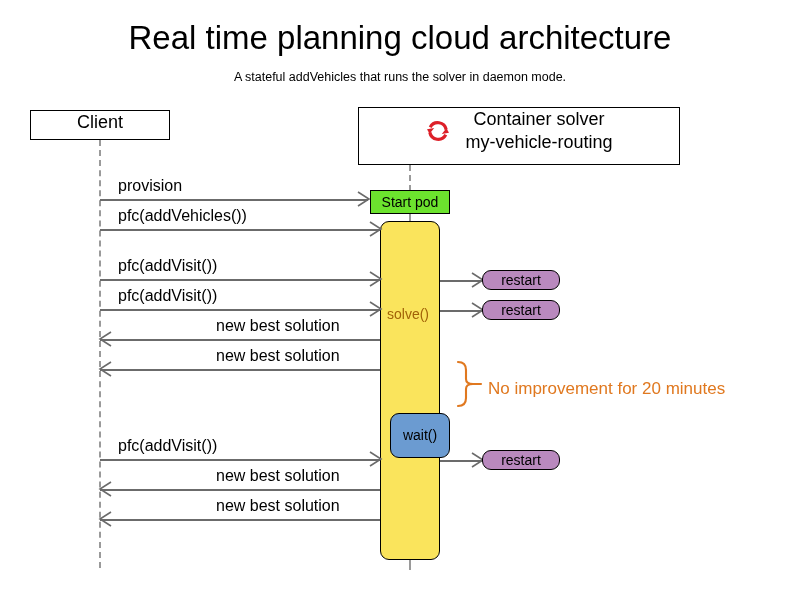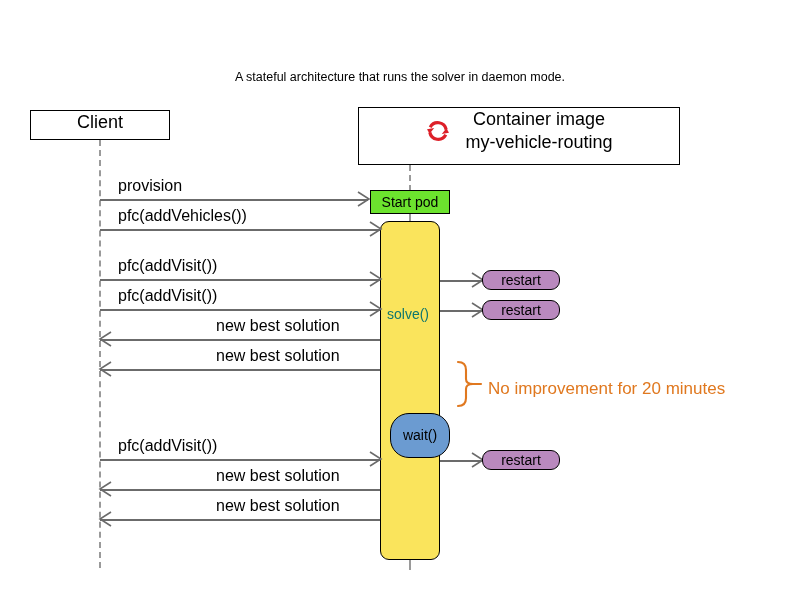--- a/index.html
+++ b/index.html
@@ -123,21 +123,21 @@
     background: #FAE45C;
     border: 1.4px solid #000;
     border-radius: 9px;
   }
   #solve-label {
     position: absolute;
     left: 387px;
     top: 305px;
     font-size: 14px;
     line-height: 18px;
-    color: #0f766e;
+    color: #a16207;
     white-space: nowrap;
   }
 
   
   .node-box {
     position: absolute;
     box-sizing: border-box;
     border: 1.4px solid #000;
     display: flex;
     align-items: center;
@@ -150,21 +150,21 @@
   .green-box {
     background: #6CE32E;
     border-radius: 0;
   }
   .purple-box {
     background: #B989BE;
     border-radius: 9px;
   }
   .blue-box {
     background: #6B9BD1;
-    border-radius: 19px;
+    border-radius: 9px;
   }
 
   #start-pod { left: 370px; top: 190px; width: 80px; height: 24px; }
   #restart-1 { left: 482px; top: 270px; width: 78px; height: 20px; }
   #restart-2 { left: 482px; top: 300px; width: 78px; height: 20px; }
   #restart-3 { left: 482px; top: 450px; width: 78px; height: 20px; }
   #wait-box  { left: 390px; top: 413px; width: 60px; height: 45px; }
 
   
   .msg {
@@ -204,21 +204,22 @@
     line-height: 18px;
     color: #E0781F;
     white-space: nowrap;
   }
 </style>
 </head>
 <body>
 
 <div id="canvas">
 
-  <div class="subtitle">A stateful architecture that runs the solver in daemon mode.</div>
+  <div class="title">Real time planning cloud architecture</div>
+  <div class="subtitle">A stateful addVehicles that runs the solver in daemon mode.</div>
 
   <div class="lifeline" id="client-lifeline"></div>
   <div class="lifeline" id="container-lifeline-top"></div>
   <div class="lifeline" id="container-lifeline-mid"></div>
   <div class="lifeline" id="container-lifeline-bottom"></div>
 
   <div class="participant" id="client-box">
     <span class="participant-label">Client</span>
   </div>
 
@@ -227,21 +228,21 @@
       <span id="sync-icon">
         <svg width="26" height="26" viewBox="0 0 26 26" xmlns="http://www.w3.org/2000/svg">
           <g fill="none" stroke="#DD2029" stroke-width="3.2" stroke-linecap="butt">
             <path d="M 21.2 11.6 A 8.6 8.6 0 0 0 5.2 9.2"></path>
             <path d="M 4.8 14.4 A 8.6 8.6 0 0 0 20.8 16.8"></path>
           </g>
           <polygon points="2.0,11.2 9.2,10.0 4.6,15.8" fill="#DD2029"></polygon>
           <polygon points="24.0,14.8 16.8,16.0 21.4,10.2" fill="#DD2029"></polygon>
         </svg>
       </span>
-      <span class="participant-label">Container image
+      <span class="participant-label">Container solver
 my-vehicle-routing</span>
     </div>
   </div>
 
   <div id="solve-bar"></div>
   <div id="solve-label">solve()</div>
 
   <div class="msg" style="left:100px; top:199px; width:268px;"></div>
   <div class="msg-label" style="left:118px; top:177px;">provision</div>
   <div class="arrowhead" style="left:357px; top:192px;">

